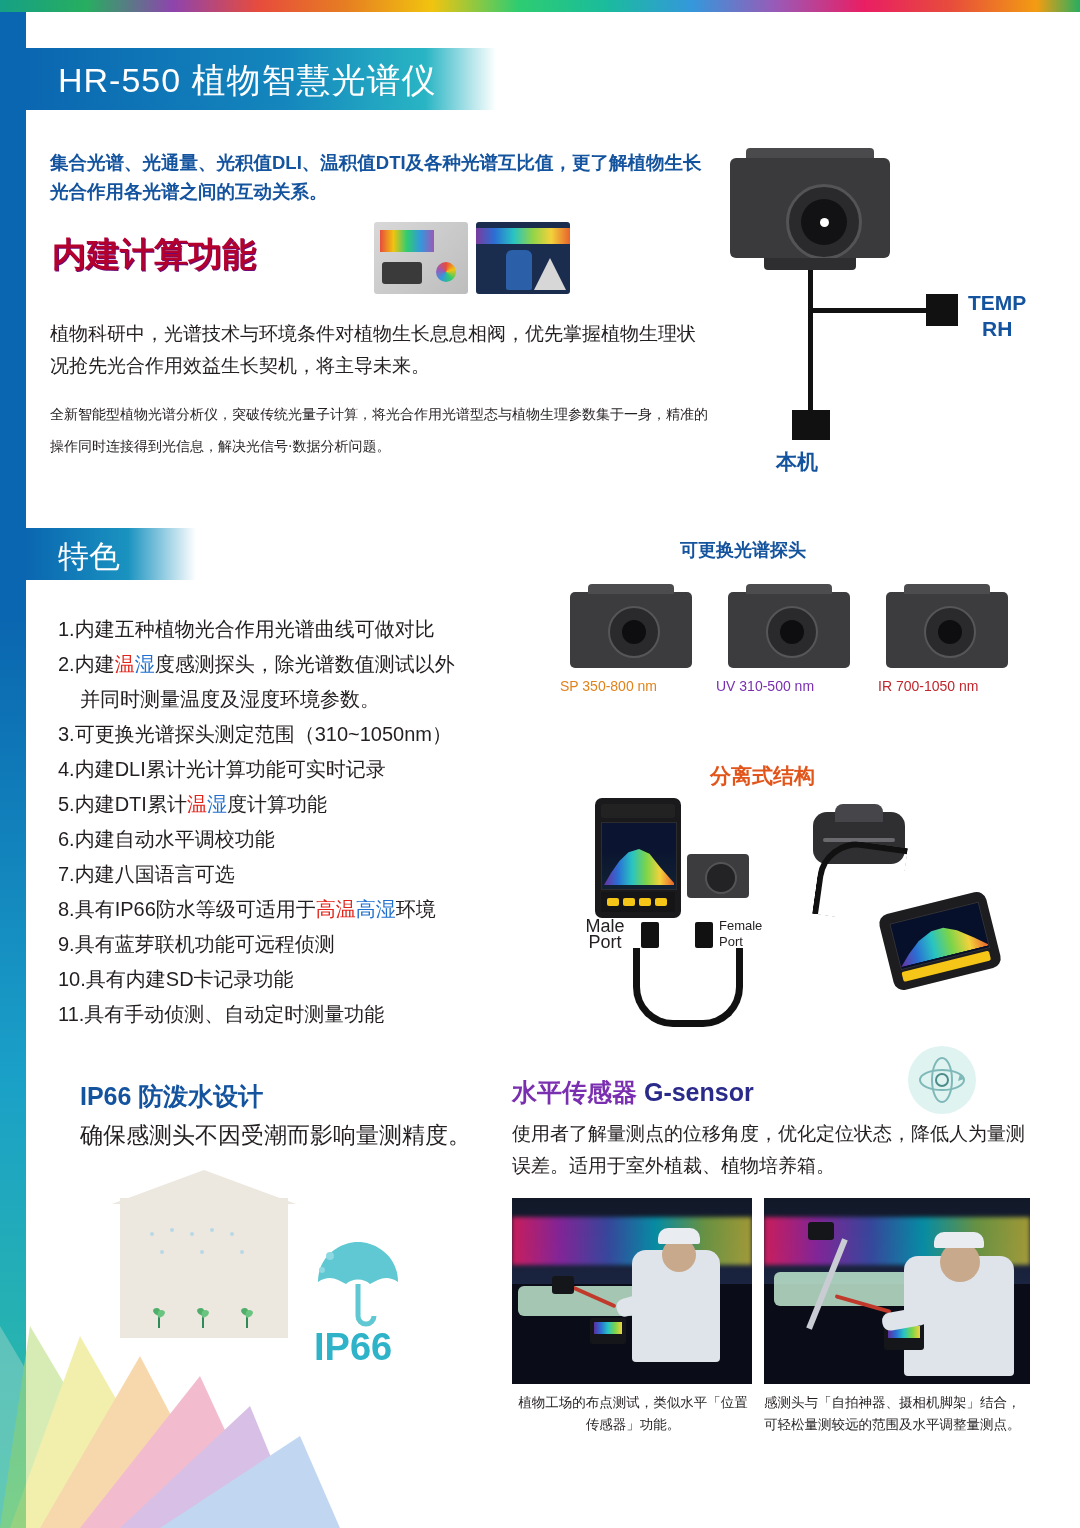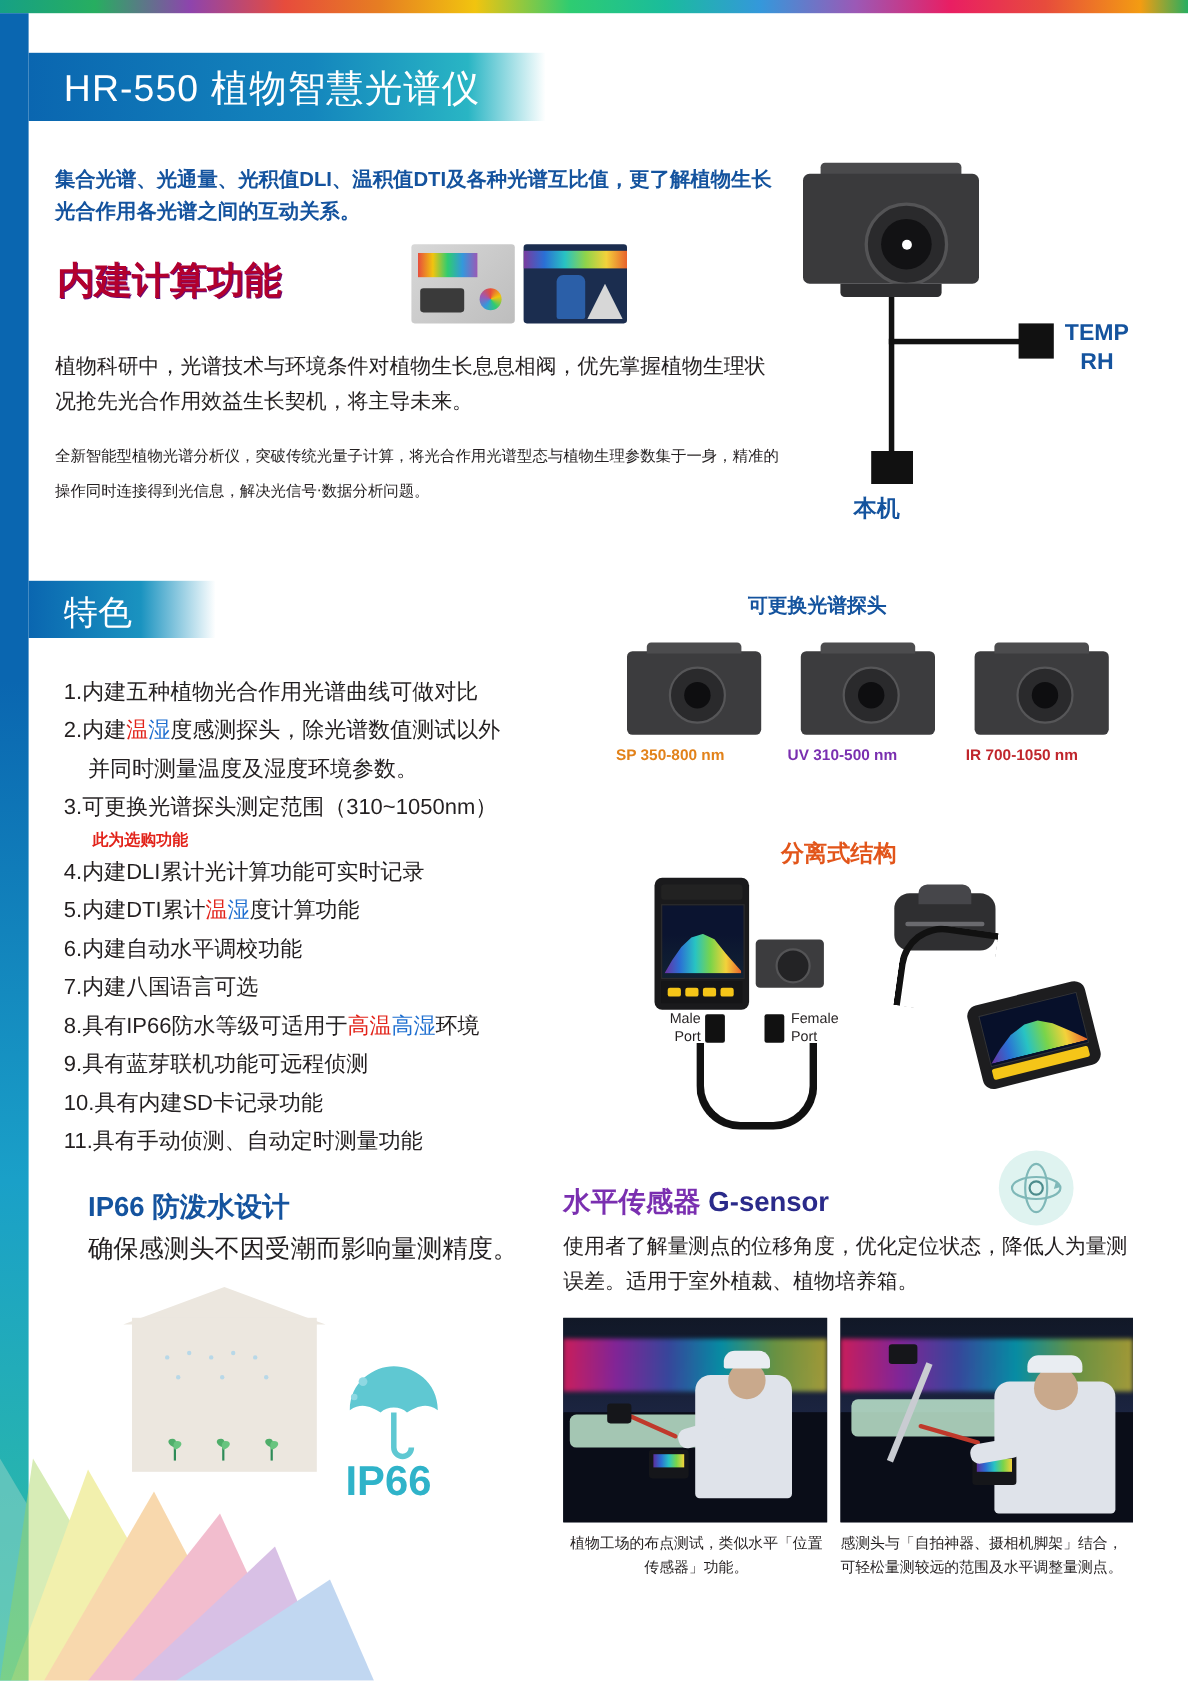--- a/index.html
+++ b/index.html
@@ -92,21 +92,21 @@
   .note-opt{color:#e2231a;font-size:14.5px;font-weight:bold;margin-left:26px;display:block;line-height:24px;}
   .indent{padding-left:22px;}
   
   .probe-title{position:absolute;left:680px;top:538px;color:#14539e;font-size:18px;font-weight:bold;}
   .probes{position:absolute;left:560px;top:582px;width:480px;height:120px;}
   .probe{position:absolute;width:122px;height:76px;background:#3c3c3e;border-radius:5px;}
   .probe .ring{position:absolute;left:38px;top:14px;width:48px;height:48px;border-radius:50%;background:#2a2a2c;border:2px solid #565658;}
   .probe .in{position:absolute;left:12px;top:12px;width:24px;height:24px;border-radius:50%;background:#0e0e10;}
   .probe .tp{position:absolute;left:18px;top:-8px;width:86px;height:10px;background:#4c4c4e;border-radius:4px 4px 0 0;}
   .p-a{left:10px;top:10px;} .p-b{left:168px;top:10px;} .p-c{left:326px;top:10px;}
-  .plab{position:absolute;font-size:14px;font-weight:bold;text-align:center;}
+  .plab{position:absolute;font-size:14px;font-weight:normal;text-align:center;}
   .plab.a{left:0px;top:96px;color:#e2821a;}
   .plab.b{left:156px;top:96px;color:#7a2fb0;}
   .plab.c{left:318px;top:96px;color:#c0262c;}
   
   .sep-title{position:absolute;left:710px;top:762px;color:#e2551a;font-size:21px;font-weight:bold;}
   .sep-wrap{position:absolute;left:555px;top:790px;width:500px;height:260px;}
   .meter{position:absolute;left:40px;top:8px;width:86px;height:120px;background:#1a1a1c;border-radius:7px;}
   .meter .top{position:absolute;left:6px;top:6px;width:74px;height:14px;background:#222;border-radius:3px;}
   .meter .scr{position:absolute;left:6px;top:24px;width:74px;height:66px;
      background:linear-gradient(180deg,#0b1430 0%,#0b1430 40%,#123 100%);border:1px solid #2c2c2e;}
@@ -121,21 +121,21 @@
   .disc .cap{position:absolute;left:22px;top:-8px;width:48px;height:18px;background:#46464a;border-radius:8px 8px 0 0;}
   .disc .line{position:absolute;left:10px;top:26px;width:72px;height:4px;background:#6a6a6e;border-radius:2px;}
   .handheld{position:absolute;left:330px;top:112px;width:110px;height:78px;background:#1d1d1f;border-radius:10px;transform:rotate(-14deg);}
   .handheld .s{position:absolute;left:10px;top:10px;width:90px;height:46px;background:#07102a;border:1px solid #333;}
   .handheld .c{position:absolute;left:0px;top:12px;width:90px;height:32px;
      background:linear-gradient(90deg,#6b2fa0,#2b6fd4,#28c3c3,#7ad44a,#f3d23b,#e8622c);
      clip-path:polygon(0% 100%,12% 66%,26% 34%,42% 14%,56% 12%,70% 30%,86% 64%,100% 96%,100% 100%);}
   .handheld .bar{position:absolute;left:10px;top:60px;width:90px;height:10px;background:#f5c518;border-radius:2px;}
   .conn-m{position:absolute;left:86px;top:132px;width:18px;height:26px;background:#111;border-radius:2px;}
   .conn-f{position:absolute;left:140px;top:132px;width:18px;height:26px;background:#111;border-radius:2px;}
-  .lbl-male{position:absolute;left:18px;top:128px;color:#231f20;font-size:13px;line-height:16px;text-align:right;width:64px;}
+  .lbl-male{position:absolute;left:18px;top:128px;color:#231f20;font-size:18px;line-height:16px;text-align:center;width:64px;}
   .lbl-female{position:absolute;left:164px;top:128px;color:#231f20;font-size:13px;line-height:16px;width:70px;}
   .cord{position:absolute;left:78px;top:158px;width:96px;height:72px;border:7px solid #111;border-top:none;border-radius:0 0 40px 40px;}
   .cord2{position:absolute;left:262px;top:52px;width:80px;height:72px;border:6px solid #111;border-right:none;border-bottom:none;border-radius:40px 0 0 0;transform:rotate(8deg);}
   
   .ip-h{position:absolute;left:80px;top:1080px;color:#14539e;font-size:25px;font-weight:bold;}
   .ip-p{position:absolute;left:80px;top:1120px;width:420px;color:#231f20;font-size:23px;line-height:30px;}
   .gs-h{position:absolute;left:512px;top:1076px;font-size:25px;font-weight:bold;color:#2a2a8a;}
   .gs-h .pp{color:#7a2fb0;}
   .gs-p{position:absolute;left:512px;top:1118px;width:520px;color:#231f20;font-size:19px;line-height:32px;}
   .gs-icon{position:absolute;left:908px;top:1046px;width:68px;height:68px;border-radius:50%;background:#dff3f0;}
@@ -222,21 +222,20 @@
 </div>
 
 <div class="feat-band"></div>
 <div class="feat-text">特色</div>
 
 <div class="flist">
   <div class="row">1.内建五种植物光合作用光谱曲线可做对比</div>
   <div class="row">2.内建<span class="red">温</span><span class="blue">湿</span>度感测探头，除光谱数值测试以外</div>
   <div class="row indent">并同时测量温度及湿度环境参数。</div>
   <div class="row">3.可更换光谱探头测定范围（310~1050nm）</div>
-  <span class="note-opt">此为选购功能</span>
   <div class="row">4.内建DLI累计光计算功能可实时记录</div>
   <div class="row">5.内建DTI累计<span class="red">温</span><span class="blue">湿</span>度计算功能</div>
   <div class="row">6.内建自动水平调校功能</div>
   <div class="row">7.内建八国语言可选</div>
   <div class="row">8.具有IP66防水等级可适用于<span class="red">高温</span><span class="blue">高湿</span>环境</div>
   <div class="row">9.具有蓝芽联机功能可远程侦测</div>
   <div class="row">10.具有内建SD卡记录功能</div>
   <div class="row">11.具有手动侦测、自动定时测量功能</div>
 </div>
 

